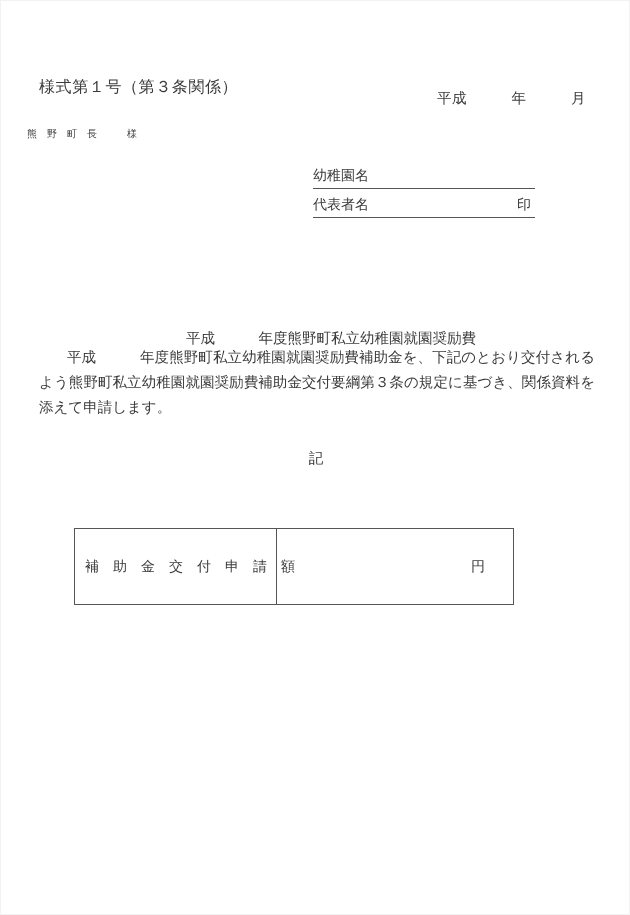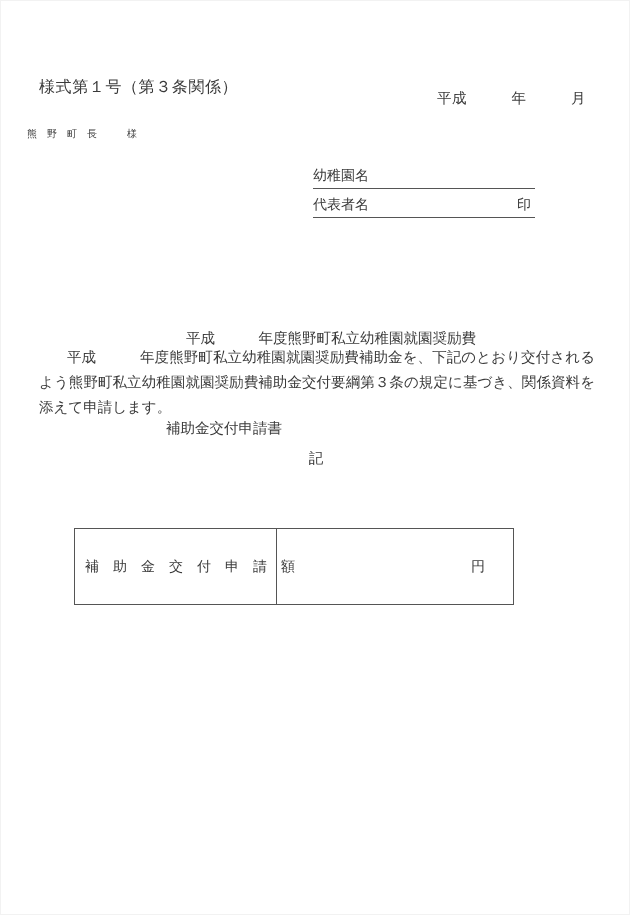--- a/index.html
+++ b/index.html
@@ -157,21 +157,20 @@
 
     <div class="applicant-row ruled">
       <span class="field-label">代表者名</span>
       <span class="seal-mark">印</span>
     </div>
 
   </div>
 
   <div class="abs" id="doc-title">
     <span class="title-line-1">平成　　　年度熊野町私立幼稚園就園奨励費</span>
-    <span class="title-line-2">補助金交付申請書</span>
   </div>
 
   <div class="abs" id="body-paragraph">平成　　　年度熊野町私立幼稚園就園奨励費補助金を、下記のとおり交付されるよう熊野町私立幼稚園就園奨励費補助金交付要綱第３条の規定に基づき、関係資料を添えて申請します。</div>
 
   <div class="abs" id="ki-marker">記</div>
 
   <table class="abs" id="amount-table">
     <tbody>
       <tr>
         <td class="amount-label-cell">補　助　金　交　付　申　請　額</td>

